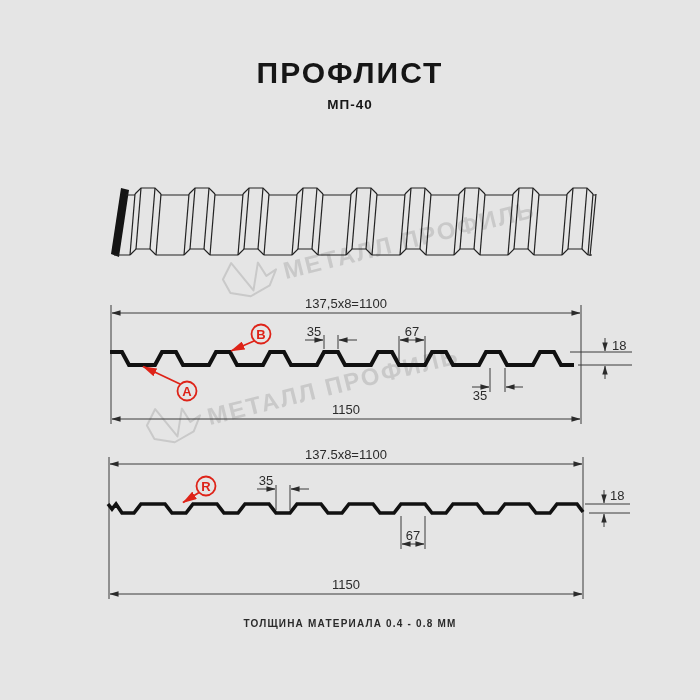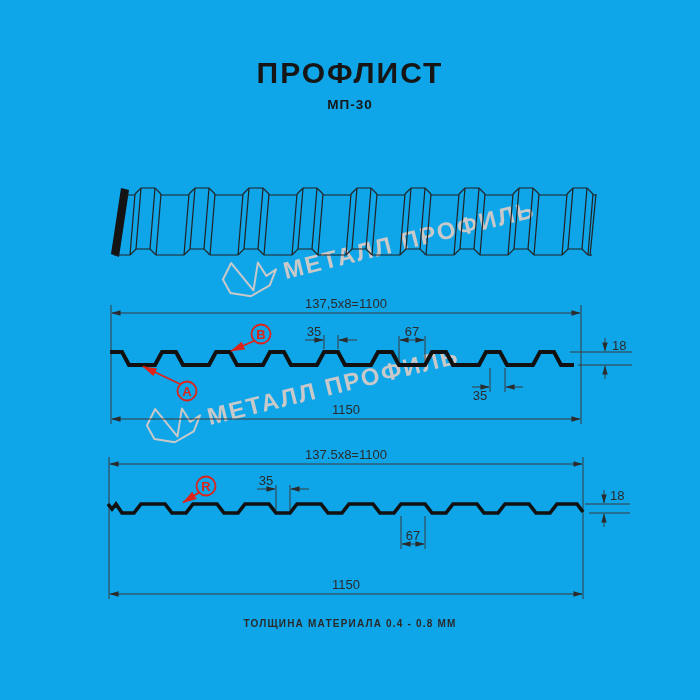--- a/index.html
+++ b/index.html
@@ -1,16 +1,16 @@
 <!DOCTYPE html>
 <html style="--accent: #de2318; --wmgray: #c9c9c9;"><head>
 <meta charset="utf-8">
 <style>
   html,body{margin:0;padding:0;background:#fff;}
-  .stage{position:relative;width:700px;height:700px;background:#0ea5e9;overflow:hidden;
+  .stage{position:relative;width:700px;height:700px;background:#e5e5e5;overflow:hidden;
          font-family:"Liberation Sans", sans-serif;}
   .hdr{position:absolute;left:0;top:58px;width:700px;text-align:center;color:#161616;}
   .title{font-size:30px;font-weight:800;letter-spacing:2px;line-height:1;}
   .subtitle{margin-top:9px;font-size:13.5px;font-weight:700;letter-spacing:1px;}
   .caption{position:absolute;left:0;top:618px;width:700px;text-align:center;
            font-size:10px;font-weight:600;letter-spacing:1.2px;color:#2a2a2a;}
   svg{position:absolute;left:0;top:0;}
   svg text{font-family:"Liberation Sans", sans-serif;}
   .dimtxt{font-size:13px;fill:#2b2b2b;}
   .dimline{stroke:#3a3a3a;stroke-width:1;fill:none;}
@@ -23,21 +23,21 @@
   .wm{fill:var(--wmgray);font-size:24px;font-weight:700;letter-spacing:2px;}
   .wmlogo{stroke:var(--wmgray);stroke-width:2;fill:none;stroke-linejoin:round;}
 </style>
 </head>
 <body>
 
 <div class="stage">
 
   <div class="hdr">
     <div class="title">ПРОФЛИСТ</div>
-    <div class="subtitle">МП-30</div>
+    <div class="subtitle">МП-40</div>
   </div>
 
   <svg width="700" height="700" viewBox="0 0 700 700">
     <defs>
       <marker id="arw" viewBox="0 0 10 6" refX="9.5" refY="3" markerWidth="9" markerHeight="5.4" orient="auto-start-reverse">
           <path d="M0,0 L10,3 L0,6 Z" class="darkfill"></path>
         </marker>
       <marker id="arwR" viewBox="0 0 10 6" refX="9.5" refY="3" markerWidth="8" markerHeight="4.8" orient="auto-start-reverse">
           <path d="M0,0 L10,3 L0,6 Z" class="redfill"></path>
         </marker>

